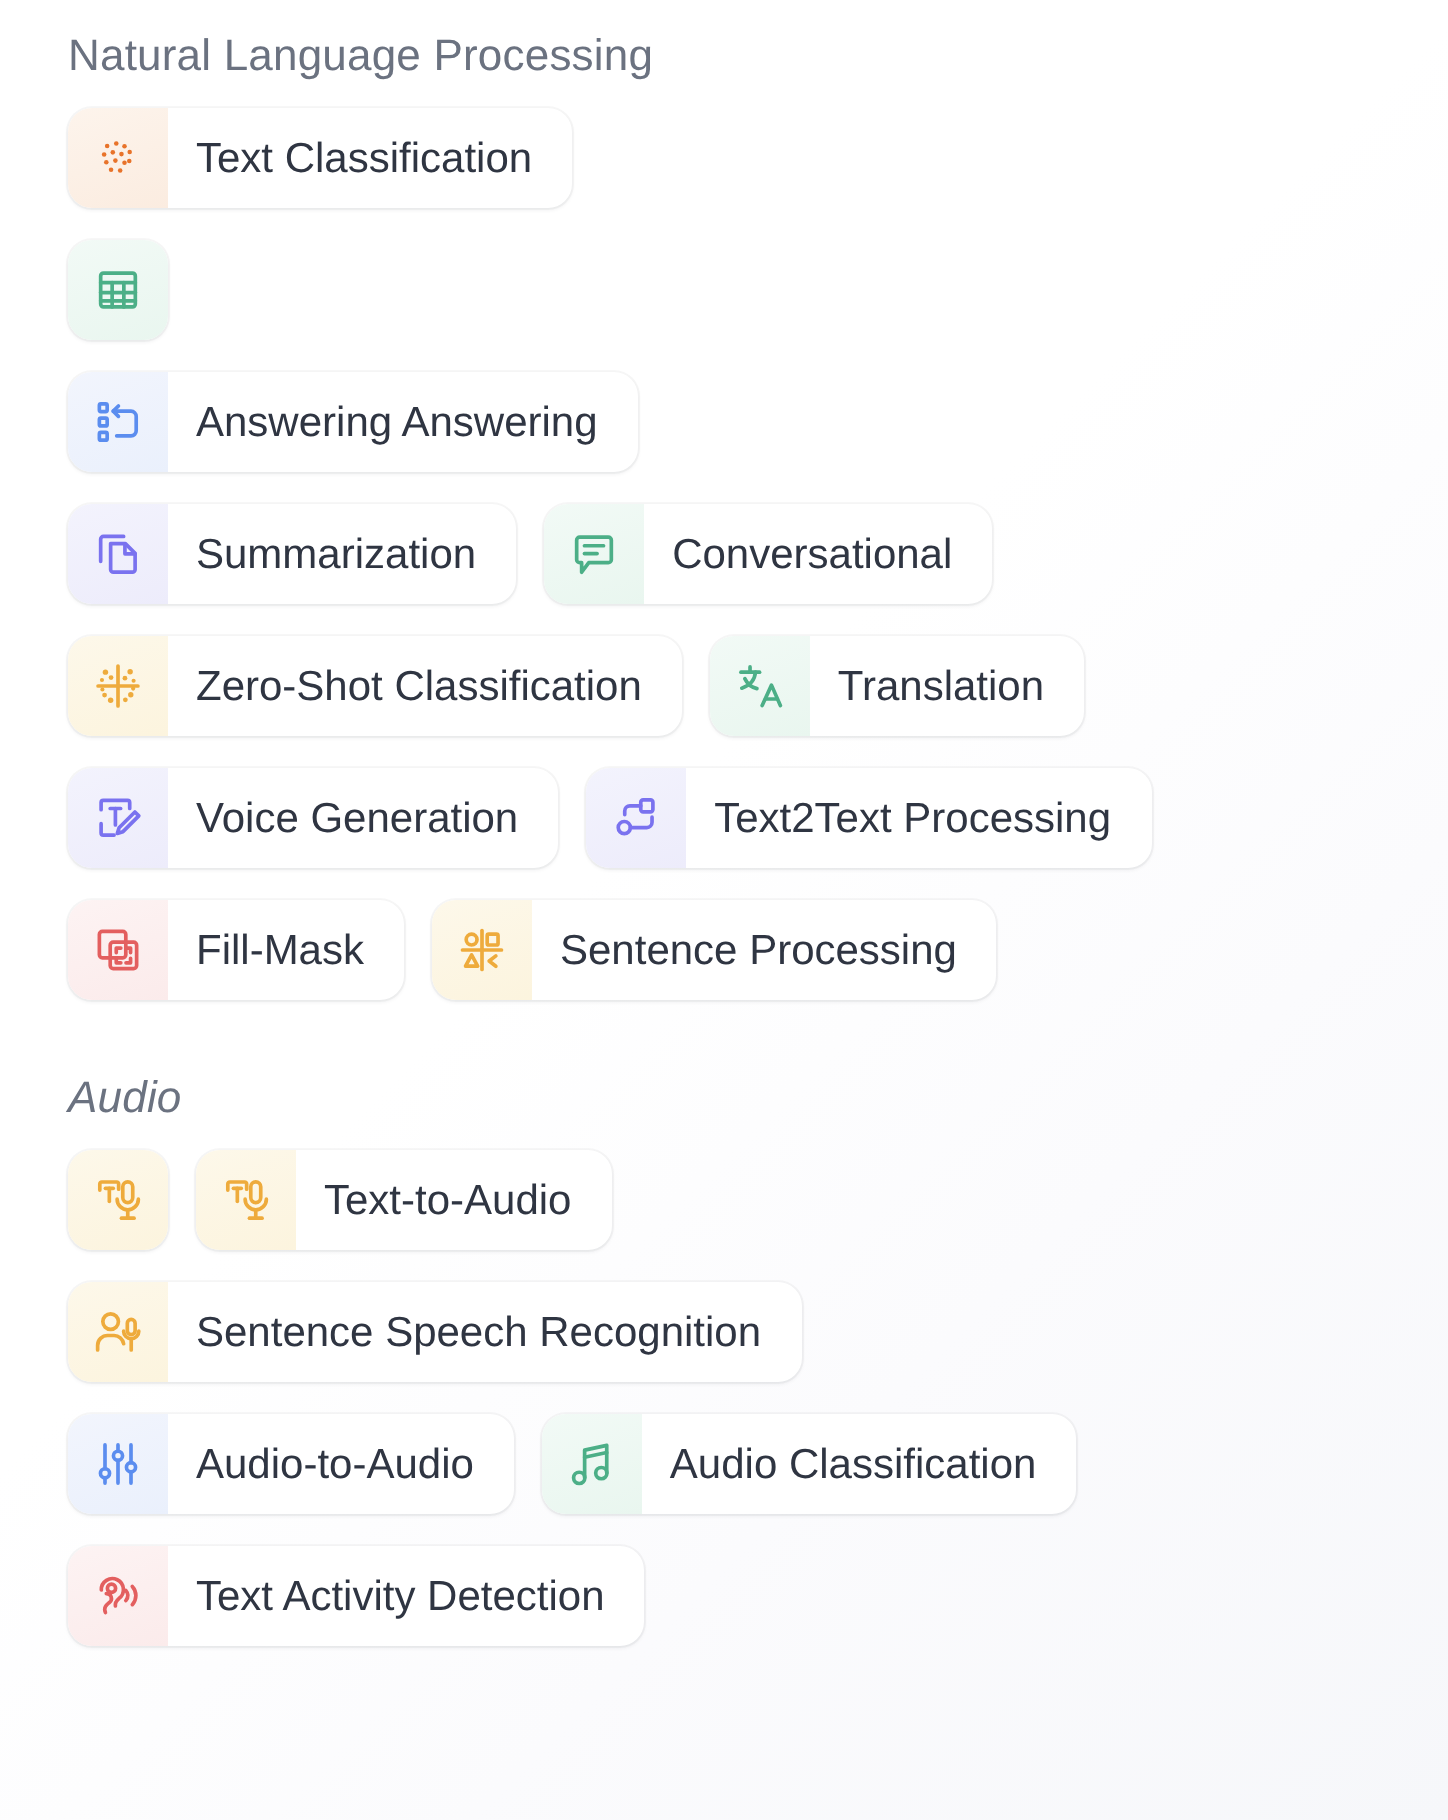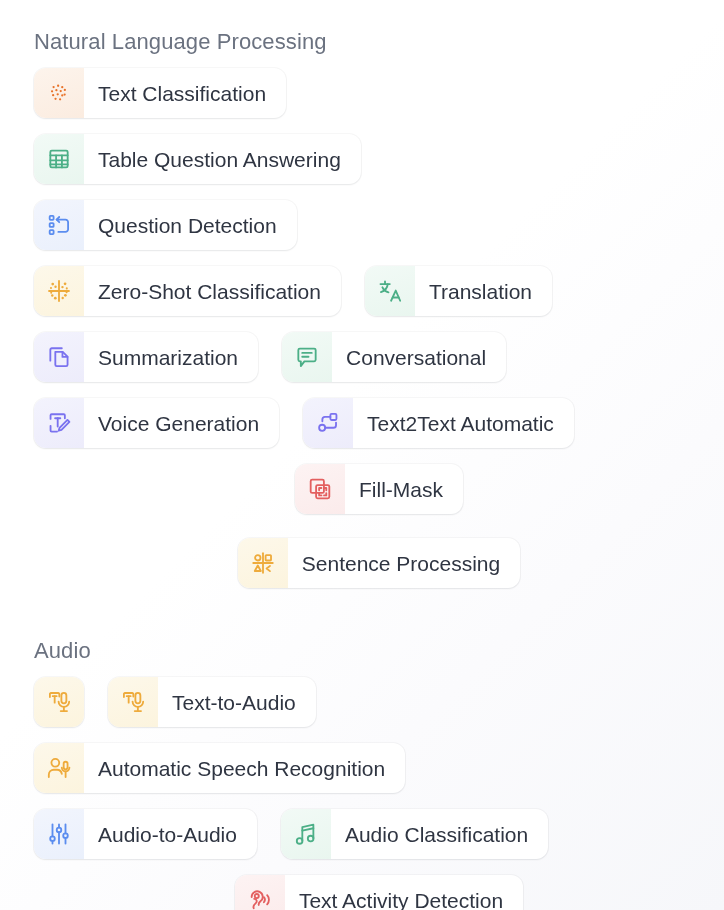--- a/index.html
+++ b/index.html
@@ -18,43 +18,43 @@
   
   .page {
     position: absolute;
     inset: 0;
     background:
       linear-gradient(135deg, #ffffff 0%, #ffffff 45%, #fbfbfd 70%, #f6f7fa 100%);
     padding: 0 0 0 0;
     box-sizing: border-box;
   }
   .section {
-    padding: 16px 0 0 34px;
+    padding: 2px 0 0 34px;
   }
   .section-title {
     color: #6b7280;
     font-size: 22px;
     font-weight: 400;
     letter-spacing: 0.1px;
     line-height: 1;
     margin: 0;
   }
   .nlp-title { padding-top: 15px; }
-  .audio-title { padding-top: 0px; }
+  .audio-title { padding-top: 0px; font-style: italic; }
 
   .rows {
     margin-top: 15px;
   }
   .row {
     display: flex;
     align-items: center;
-    gap: 24px;
+    gap: 14px;
     margin-bottom: 16px;
   }
-  .row:last-child { margin-bottom: 0; flex-direction: column; }
+  .row:last-child { margin-bottom: 0; }
 
   .pill {
     display: inline-flex;
     align-items: stretch;
     height: 50px;
     background: #ffffff;
     border-radius: 12px;
     overflow: hidden;
     box-shadow: 0 1px 2px rgba(16, 24, 40, 0.07),
                 0 0 0 1px rgba(16, 24, 40, 0.035);
@@ -124,35 +124,56 @@
             <div class="ico tint-green">
               <svg width="26" height="26" viewBox="0 0 24 24" fill="none" stroke="#4caf87" stroke-width="1.7" stroke-linecap="round" stroke-linejoin="round">
                 <rect x="4" y="4.2" width="16" height="15.6" rx="1.3"></rect>
                 <line x1="4" y1="8.6" x2="20" y2="8.6"></line>
                 <line x1="4" y1="13.2" x2="20" y2="13.2"></line>
                 <line x1="4" y1="17" x2="20" y2="17"></line>
                 <line x1="9.3" y1="8.6" x2="9.3" y2="19.8"></line>
                 <line x1="14.7" y1="8.6" x2="14.7" y2="19.8"></line>
               </svg>
             </div>
-            <div class="lbl">Table Question Answering</div>
           </div>
         </div>
         <div class="row">
           <div class="pill">
             <div class="ico tint-blue">
               <svg width="26" height="26" viewBox="0 0 24 24" fill="none" stroke="#5b8def" stroke-width="1.7" stroke-linecap="round" stroke-linejoin="round">
                 <rect x="3.4" y="3.6" width="3.6" height="3.6" rx="0.7"></rect>
                 <rect x="3.4" y="10.2" width="3.6" height="3.6" rx="0.7"></rect>
                 <rect x="3.4" y="16.8" width="3.6" height="3.6" rx="0.7"></rect>
                 <path d="M12.2 4.6 L9.8 7 L12.2 9.4"></path>
                 <path d="M9.8 7 H18 a2.4 2.4 0 0 1 2.4 2.4 V16 a2.4 2.4 0 0 1 -2.4 2.4 H11.4"></path>
               </svg>
             </div>
-            <div class="lbl">Question Detection</div>
+            <div class="lbl">Answering Answering</div>
+          </div>
+        </div>
+        <div class="row">
+          <div class="pill">
+            <div class="ico tint-indigo">
+              <svg width="26" height="26" viewBox="0 0 24 24" fill="none" stroke="#7a72ef" stroke-width="1.7" stroke-linecap="round" stroke-linejoin="round">
+                <path d="M4 15.4 V5.2 A1.3 1.3 0 0 1 5.3 3.9 H14.6"></path>
+                <path d="M8.6 7.2 H15.4 L19.9 11.7 V19.1 A1.3 1.3 0 0 1 18.6 20.4 H9.9 A1.3 1.3 0 0 1 8.6 19.1 Z"></path>
+                <path d="M15.2 7.4 V11.9 H19.8"></path>
+              </svg>
+            </div>
+            <div class="lbl">Summarization</div>
+          </div>
+          <div class="pill">
+            <div class="ico tint-green">
+              <svg width="26" height="26" viewBox="0 0 24 24" fill="none" stroke="#4caf87" stroke-width="1.7" stroke-linecap="round" stroke-linejoin="round">
+                <path d="M4 5.6 A1.4 1.4 0 0 1 5.4 4.2 H18.6 A1.4 1.4 0 0 1 20 5.6 V14.6 A1.4 1.4 0 0 1 18.6 16 H9.6 L6.3 20.4 V16 H5.4 A1.4 1.4 0 0 1 4 14.6 Z"></path>
+                <line x1="7.6" y1="8.2" x2="16.4" y2="8.2"></line>
+                <line x1="7.6" y1="11.8" x2="13.4" y2="11.8"></line>
+              </svg>
+            </div>
+            <div class="lbl">Conversational</div>
           </div>
         </div>
         <div class="row">
           <div class="pill">
             <div class="ico tint-yellow">
               <svg width="26" height="26" viewBox="0 0 24 24" fill="none" stroke="#eeab3c" stroke-width="1.7" stroke-linecap="round" stroke-linejoin="round">
                 <line x1="12" y1="2.8" x2="12" y2="21.2"></line>
                 <line x1="2.8" y1="12" x2="21.2" y2="12"></line>
                 <circle cx="6.2" cy="5.6" r="1.25" fill="#eeab3c" stroke="none"></circle>
                 <circle cx="17.6" cy="5.4" r="1.25" fill="#eeab3c" stroke="none"></circle>
@@ -181,61 +202,39 @@
                 <path d="M14.5 18 H20"></path>
               </svg>
             </div>
             <div class="lbl">Translation</div>
           </div>
         </div>
         <div class="row">
           <div class="pill">
             <div class="ico tint-indigo">
               <svg width="26" height="26" viewBox="0 0 24 24" fill="none" stroke="#7a72ef" stroke-width="1.7" stroke-linecap="round" stroke-linejoin="round">
-                <path d="M4 15.4 V5.2 A1.3 1.3 0 0 1 5.3 3.9 H14.6"></path>
-                <path d="M8.6 7.2 H15.4 L19.9 11.7 V19.1 A1.3 1.3 0 0 1 18.6 20.4 H9.9 A1.3 1.3 0 0 1 8.6 19.1 Z"></path>
-                <path d="M15.2 7.4 V11.9 H19.8"></path>
-              </svg>
-            </div>
-            <div class="lbl">Summarization</div>
-          </div>
-          <div class="pill">
-            <div class="ico tint-green">
-              <svg width="26" height="26" viewBox="0 0 24 24" fill="none" stroke="#4caf87" stroke-width="1.7" stroke-linecap="round" stroke-linejoin="round">
-                <path d="M4 5.6 A1.4 1.4 0 0 1 5.4 4.2 H18.6 A1.4 1.4 0 0 1 20 5.6 V14.6 A1.4 1.4 0 0 1 18.6 16 H9.6 L6.3 20.4 V16 H5.4 A1.4 1.4 0 0 1 4 14.6 Z"></path>
-                <line x1="7.6" y1="8.2" x2="16.4" y2="8.2"></line>
-                <line x1="7.6" y1="11.8" x2="13.4" y2="11.8"></line>
-              </svg>
-            </div>
-            <div class="lbl">Conversational</div>
-          </div>
-        </div>
-        <div class="row">
-          <div class="pill">
-            <div class="ico tint-indigo">
-              <svg width="26" height="26" viewBox="0 0 24 24" fill="none" stroke="#7a72ef" stroke-width="1.7" stroke-linecap="round" stroke-linejoin="round">
                 <path d="M4.2 8.2 V4.9 A1 1 0 0 1 5.2 3.9 H16.4 A1 1 0 0 1 17.4 4.9 V7.6"></path>
                 <path d="M4.2 14.6 V18.9 A1 1 0 0 0 5.2 19.9 H10.2"></path>
                 <path d="M8.4 7.6 H13.2"></path>
                 <path d="M10.8 7.6 V15.2"></path>
                 <path d="M19.8 9.2 L21.6 11 L14.3 18.3 L11.7 19.1 L12.5 16.5 Z"></path>
               </svg>
             </div>
             <div class="lbl">Voice Generation</div>
           </div>
           <div class="pill">
             <div class="ico tint-indigo">
               <svg width="26" height="26" viewBox="0 0 24 24" fill="none" stroke="#7a72ef" stroke-width="1.7" stroke-linecap="round" stroke-linejoin="round">
                 <rect x="14.2" y="3.6" width="5.6" height="5.6" rx="1.1"></rect>
                 <circle cx="6.6" cy="16.4" r="2.8"></circle>
                 <path d="M14.2 6.4 H9.2 A2.4 2.4 0 0 0 6.8 8.8 V10.4"></path>
                 <path d="M9.4 16.4 H17 A2.4 2.4 0 0 0 19.4 14 V11.6"></path>
               </svg>
             </div>
-            <div class="lbl">Text2Text Automatic</div>
+            <div class="lbl">Text2Text Processing</div>
           </div>
         </div>
         <div class="row">
           <div class="pill">
             <div class="ico tint-red">
               <svg width="26" height="26" viewBox="0 0 24 24" fill="none" stroke="#e35f5f" stroke-width="1.7" stroke-linecap="round" stroke-linejoin="round">
                 <rect x="3.4" y="3.4" width="12.2" height="12.2" rx="1.4"></rect>
                 <rect x="8.4" y="8.4" width="12.2" height="12.2" rx="1.4"></rect>
                 <path d="M11.2 11.1 H13.3 M11.2 11.1 V13.2"></path>
                 <path d="M17.8 11.1 H15.7 M17.8 11.1 V13.2"></path>
@@ -300,21 +299,21 @@
           <div class="pill">
             <div class="ico tint-yellow">
               <svg width="26" height="26" viewBox="0 0 24 24" fill="none" stroke="#eeab3c" stroke-width="1.7" stroke-linecap="round" stroke-linejoin="round">
                 <circle cx="8.6" cy="7.2" r="3.6"></circle>
                 <path d="M2.6 20.3 V18.2 A4.6 4.6 0 0 1 7.2 13.6 H10.2 A4.6 4.6 0 0 1 14.6 17.4"></path>
                 <rect x="16.3" y="6.2" width="3.6" height="7" rx="1.8"></rect>
                 <path d="M14.6 11.6 A3.5 3.5 0 0 0 21.6 11.6"></path>
                 <path d="M18.1 15.1 V20.3"></path>
               </svg>
             </div>
-            <div class="lbl">Automatic Speech Recognition</div>
+            <div class="lbl">Sentence Speech Recognition</div>
           </div>
         </div>
         <div class="row">
           <div class="pill">
             <div class="ico tint-blue">
               <svg width="26" height="26" viewBox="0 0 24 24" fill="none" stroke="#5b8def" stroke-width="1.7" stroke-linecap="round" stroke-linejoin="round">
                 <line x1="6" y1="3.2" x2="6" y2="14.2"></line>
                 <line x1="6" y1="18.4" x2="6" y2="20.8"></line>
                 <circle cx="6" cy="16.3" r="2.1"></circle>
                 <line x1="12" y1="3.2" x2="12" y2="6.1"></line>

